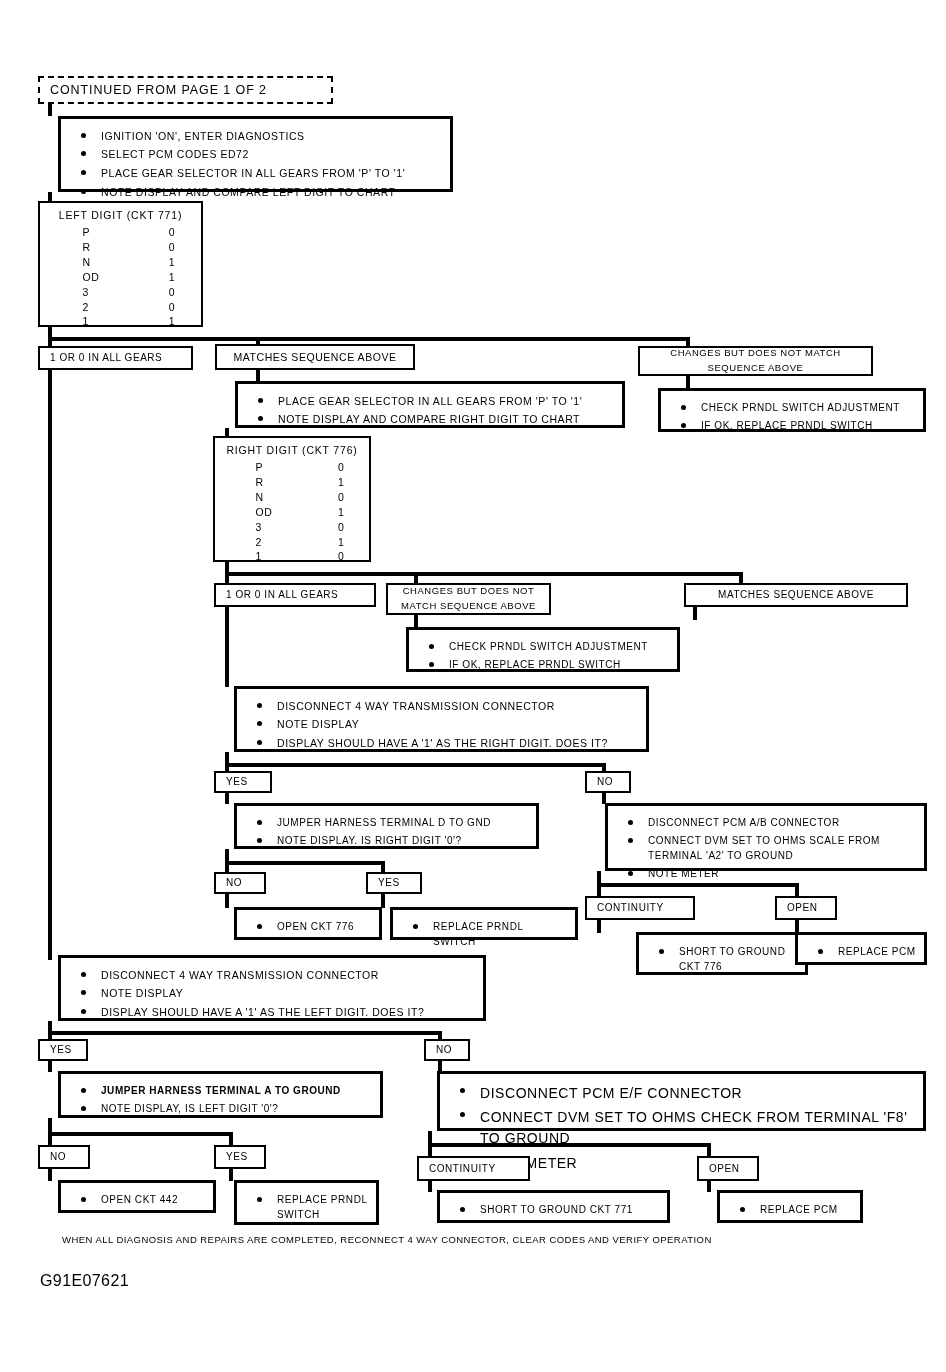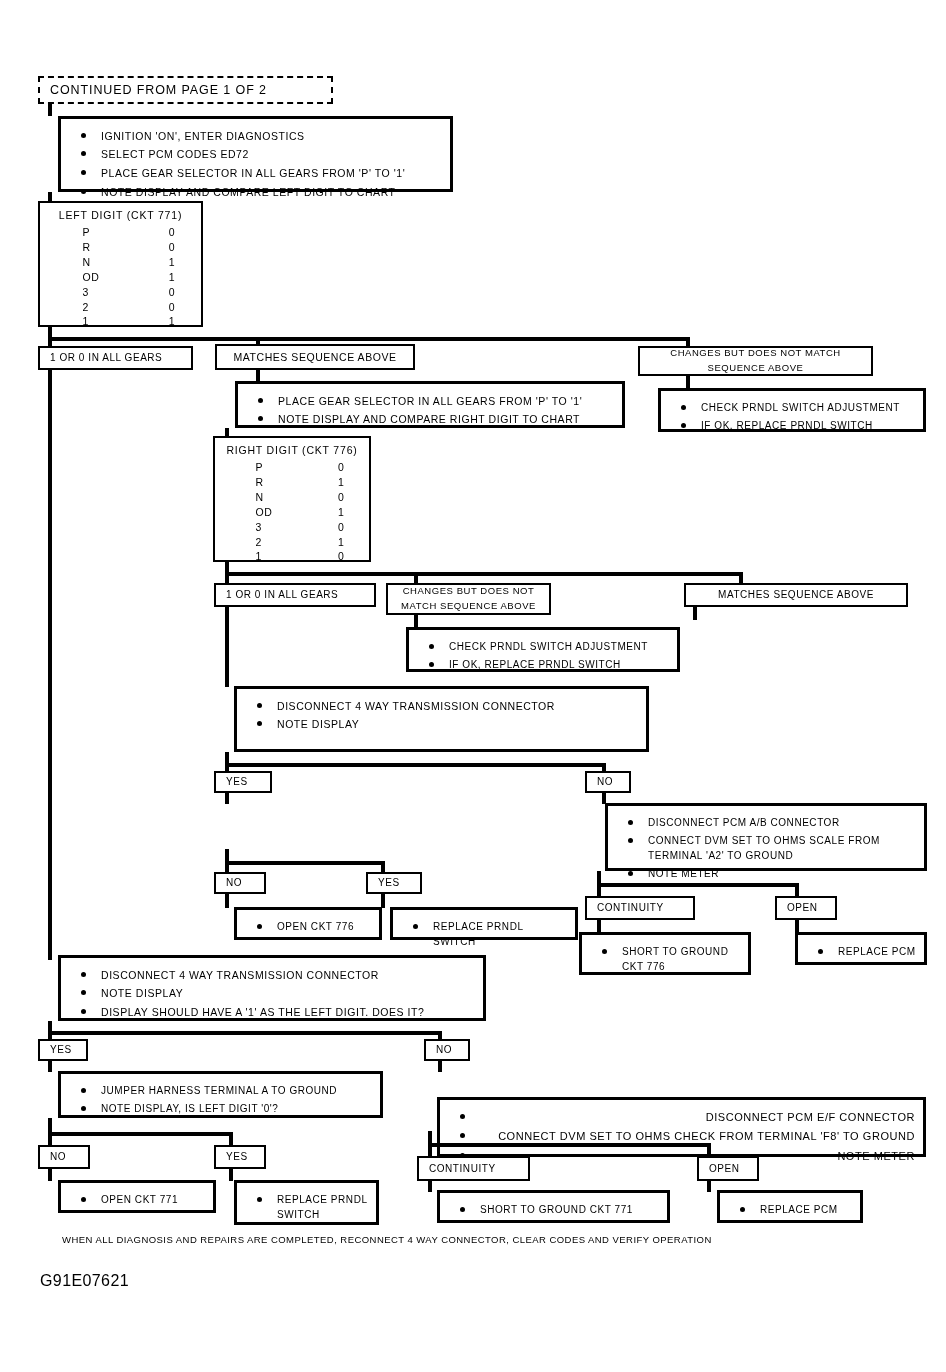--- a/index.html
+++ b/index.html
@@ -276,38 +276,45 @@
       <li>IF OK, REPLACE  PRNDL SWITCH</li>
     </ul>
   </div>
 
   <div class="ln" style="left:693px; top:607px; width:4px; height:13px;"></div>
 
   <div class="box thick bullets" style="left:214px; top:686px; width:415px; height:66px;">
     <ul>
       <li>DISCONNECT 4 WAY TRANSMISSION CONNECTOR</li>
       <li>NOTE  DISPLAY</li>
+      <li>DISPLAY SHOULD HAVE A '1' AS THE RIGHT DIGIT.  DOES IT?</li>
     </ul>
   </div>
 
   <div class="ln" style="left:225px; top:752px; width:4px; height:13px;"></div>
   <div class="ln" style="left:225px; top:763px; width:381px; height:4px;"></div>
   <div class="ln" style="left:225px; top:763px; width:4px; height:11px;"></div>
   <div class="ln" style="left:602px; top:763px; width:4px; height:11px;"></div>
 
   <div class="box label-box left-al" style="left:214px; top:771px; width:58px; height:22px; font-size:10px;">
     <span>YES</span>
   </div>
   <div class="box label-box left-al" style="left:585px; top:771px; width:46px; height:22px; font-size:10px;">
     <span>NO</span>
   </div>
 
   <div class="ln" style="left:225px; top:793px; width:4px; height:11px;"></div>
   <div class="ln" style="left:602px; top:793px; width:4px; height:11px;"></div>
 
+  <div class="box thick bullets" style="left:214px; top:803px; width:305px; height:46px; font-size:10px;">
+    <ul>
+      <li>JUMPER  HARNESS TERMINAL D TO GND</li>
+      <li>NOTE  DISPLAY.  IS RIGHT DIGIT '0'?</li>
+    </ul>
+  </div>
 
   <div class="ln" style="left:225px; top:849px; width:4px; height:14px;"></div>
   <div class="ln" style="left:225px; top:861px; width:160px; height:4px;"></div>
   <div class="ln" style="left:225px; top:861px; width:4px; height:12px;"></div>
   <div class="ln" style="left:381px; top:861px; width:4px; height:12px;"></div>
 
   <div class="box label-box left-al" style="left:214px; top:872px; width:52px; height:22px; font-size:10px;">
     <span>NO</span>
   </div>
   <div class="box label-box left-al" style="left:366px; top:872px; width:56px; height:22px; font-size:10px;">
@@ -345,21 +352,21 @@
   <div class="box label-box left-al" style="left:585px; top:896px; width:110px; height:24px; font-size:10px;">
     <span>CONTINUITY</span>
   </div>
   <div class="box label-box left-al" style="left:775px; top:896px; width:62px; height:24px; font-size:10px;">
     <span>OPEN</span>
   </div>
 
   <div class="ln" style="left:597px; top:920px; width:4px; height:13px;"></div>
   <div class="ln" style="left:795px; top:920px; width:4px; height:13px;"></div>
 
-  <div class="box thick bullets" style="left:559px; top:932px; width:172px; height:43px; font-size:10px;">
+  <div class="box thick bullets" style="left:616px; top:932px; width:172px; height:43px; font-size:10px;">
     <ul>
       <li>SHORT  TO GROUND
 CKT 776</li>
     </ul>
   </div>
   <div class="box thick bullets" style="left:775px; top:932px; width:132px; height:33px; font-size:10px;">
     <ul>
       <li>REPLACE PCM</li>
     </ul>
   </div>
@@ -382,21 +389,21 @@
   </div>
   <div class="box label-box left-al" style="left:424px; top:1039px; width:46px; height:22px; font-size:10px;">
     <span>NO</span>
   </div>
 
   <div class="ln" style="left:48px; top:1061px; width:4px; height:11px;"></div>
   <div class="ln" style="left:438px; top:1061px; width:4px; height:11px;"></div>
 
   <div class="box thick bullets" style="left:38px; top:1071px; width:325px; height:47px; font-size:10px;">
     <ul>
-      <li style="font-weight:normal;">JUMPER  HARNESS TERMINAL A TO GROUND</li>
+      <li style="font-weight:bold;">JUMPER  HARNESS TERMINAL A TO GROUND</li>
       <li>NOTE  DISPLAY, IS LEFT DIGIT '0'?</li>
     </ul>
   </div>
 
   <div class="ln" style="left:48px; top:1118px; width:4px; height:14px;"></div>
   <div class="ln" style="left:48px; top:1132px; width:185px; height:4px;"></div>
   <div class="ln" style="left:48px; top:1132px; width:4px; height:14px;"></div>
   <div class="ln" style="left:229px; top:1132px; width:4px; height:14px;"></div>
 
   <div class="box label-box left-al" style="left:38px; top:1145px; width:52px; height:24px; font-size:10px;">
@@ -404,31 +411,31 @@
   </div>
   <div class="box label-box left-al" style="left:214px; top:1145px; width:52px; height:24px; font-size:10px;">
     <span>YES</span>
   </div>
 
   <div class="ln" style="left:48px; top:1169px; width:4px; height:12px;"></div>
   <div class="ln" style="left:229px; top:1169px; width:4px; height:12px;"></div>
 
   <div class="box thick bullets" style="left:38px; top:1180px; width:158px; height:33px; font-size:10px;">
     <ul>
-      <li>OPEN CKT 771</li>
+      <li>OPEN CKT 442</li>
     </ul>
   </div>
   <div class="box thick bullets" style="left:214px; top:1180px; width:145px; height:45px; font-size:10px;">
     <ul>
       <li>REPLACE PRNDL
 SWITCH</li>
     </ul>
   </div>
 
-  <div class="box thick bullets" style="left:417px; top:1097px; width:489px; height:60px; font-size:11px;text-align:right;">
+  <div class="box thick bullets" style="left:417px; top:1071px; width:489px; height:60px; font-size:14px;">
     <ul>
       <li>DISCONNECT PCM E/F CONNECTOR</li>
       <li>CONNECT DVM SET TO OHMS CHECK FROM TERMINAL 'F8' TO GROUND</li>
       <li>NOTE  METER</li>
     </ul>
   </div>
 
   <div class="ln" style="left:428px; top:1131px; width:4px; height:14px;"></div>
   <div class="ln" style="left:428px; top:1143px; width:283px; height:4px;"></div>
   <div class="ln" style="left:428px; top:1143px; width:4px; height:14px;"></div>

